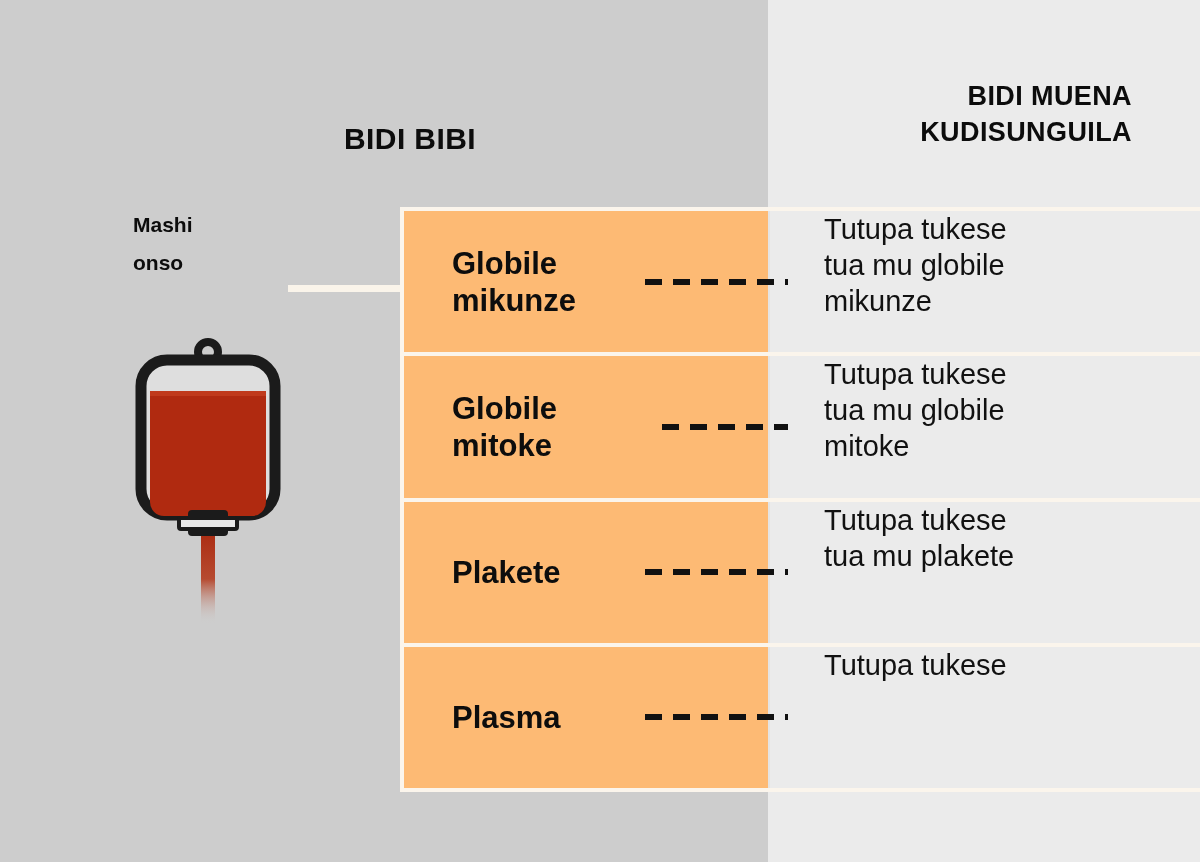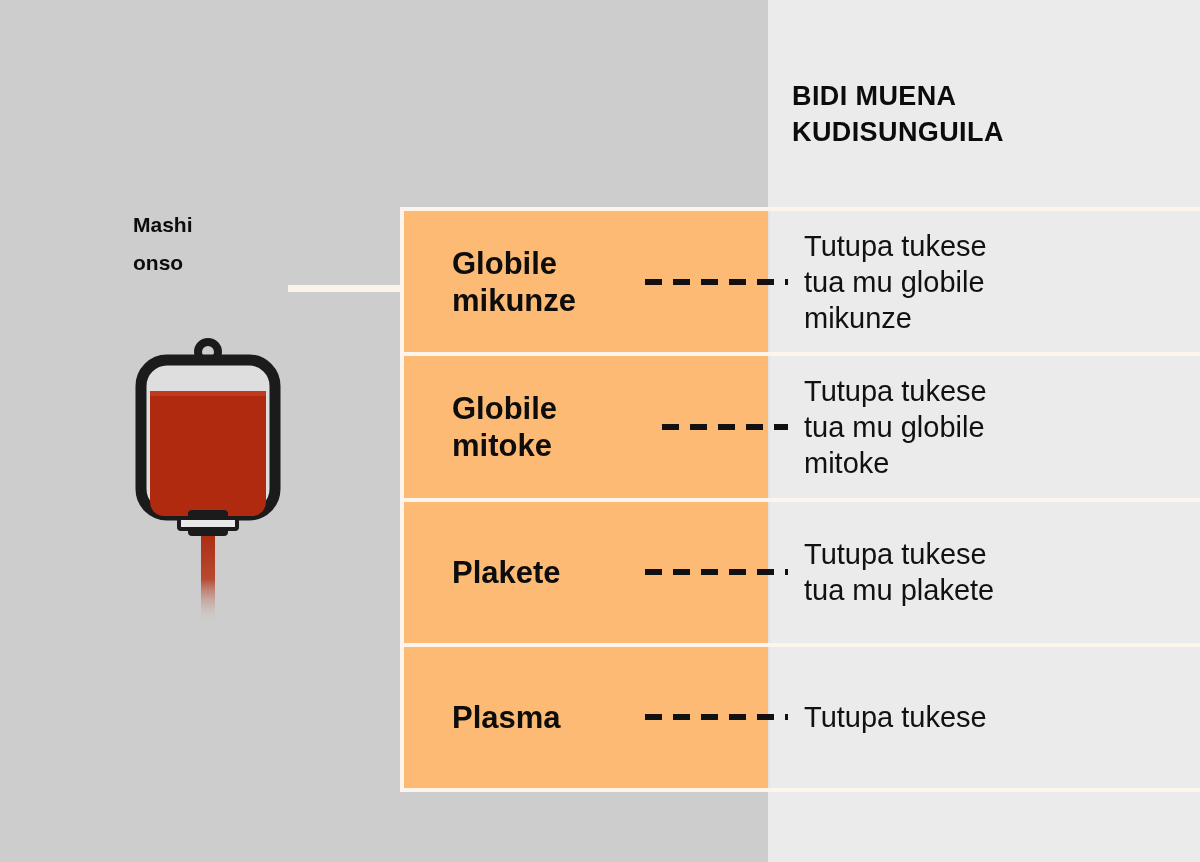--- a/index.html
+++ b/index.html
@@ -30,21 +30,21 @@
     letter-spacing:0.4px;
   }
   .hdr-left{
     left:180px;top:122px;width:460px;
     text-align:center;
     font-size:30px;
     line-height:34px;
   }
   .hdr-right{
     left:792px;top:78px;width:340px;
-    text-align:left;
+    text-align:right;
     font-size:27px;
     line-height:36px;
   }
 
   
   .source-label{
     position:absolute;left:133px;top:206px;width:200px;
     font-size:21px;line-height:38px;font-weight:bold;color:#0c0c0c;
   }
 
@@ -83,22 +83,22 @@
     position:relative;
     z-index:1;
   }
   .cell-left .lbl{
     font-size:31px;line-height:37px;font-weight:bold;color:#0d0d0d;
   }
   .cell-right{
     box-sizing:border-box;
     flex:1;height:100%;
     background:#ebebeb;
-    display:flex;align-items:center;
-    padding-left:36px;
+    display:flex;align-items:flex-start;
+    padding-left:56px;
     position:relative;
   }
   .cell-right .txt{
     font-size:29px;line-height:36px;color:#111;font-weight:normal;
   }
   
   .seam{
     position:absolute;left:368px;top:0;width:2px;height:100%;
     background:#e4e4e4;z-index:2;pointer-events:none;
   }
@@ -116,20 +116,21 @@
   .d-r3{left:245px;width:143px;}
 </style>
 </head>
 <body>
 
 <div id="stage">
 
   <div class="panel-left"></div>
   <div class="panel-right"></div>
 
+  <div class="hdr hdr-left">BIDI BIBI</div>
 
   <div class="hdr hdr-right">
     <div>BIDI MUENA</div>
     <div>KUDISUNGUILA</div>
   </div>
 
   <div class="source-label">
     <div>Mashi</div>
     <div>onso</div>
   </div>

